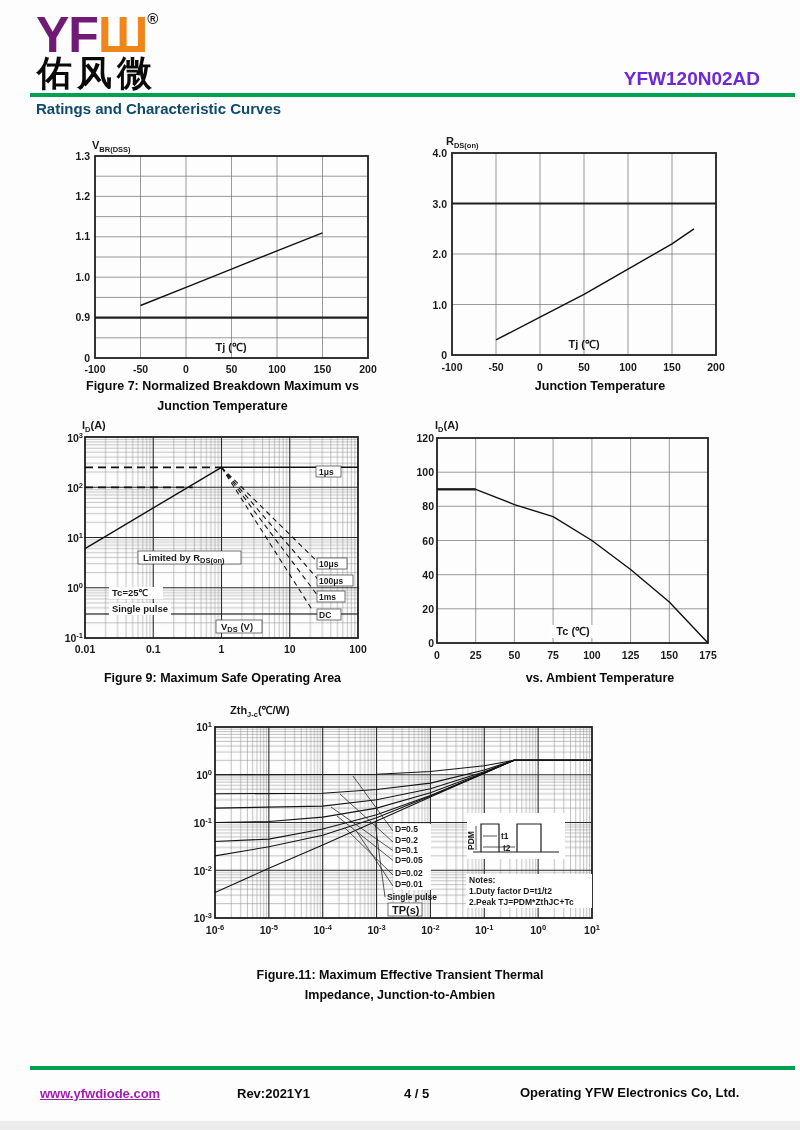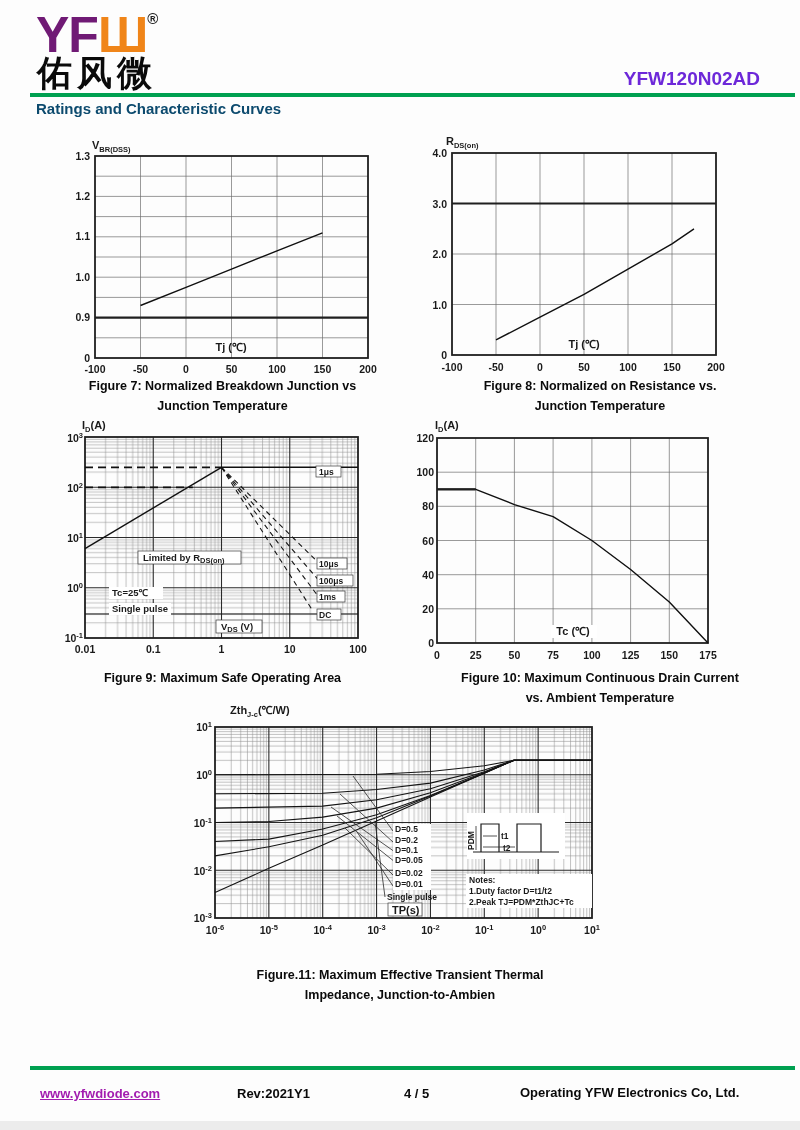--- a/index.html
+++ b/index.html
@@ -73,21 +73,21 @@
     <text class="tick" x="40" y="235" text-anchor="middle">-100</text>
     <text class="tick" x="85.5" y="235" text-anchor="middle">-50</text>
     <text class="tick" x="131" y="235" text-anchor="middle">0</text>
     <text class="tick" x="176.5" y="235" text-anchor="middle">50</text>
     <text class="tick" x="222" y="235" text-anchor="middle">100</text>
     <text class="tick" x="267.5" y="235" text-anchor="middle">150</text>
     <text class="tick" x="313" y="235" text-anchor="middle">200</text>
     <text class="axis-label" x="176" y="213" text-anchor="middle">Tj (℃)</text>
   </svg>
   <div class="abs caption" style="left:50px;top:376px;width:345px;">
-    <div>Figure 7: Normalized Breakdown Junction vs</div>
+    <div>Figure 7: Normalized Breakdown Maximum vs</div>
     <div>Junction Temperature</div>
   </div>
 
   <svg class="abs" style="left:420px;top:134px;" width="360" height="250" viewBox="0 0 360 250">
     <g>
       <path class="grid" d="M76,19V221M120,19V221M164,19V221M208,19V221M252,19V221"></path>
       <path class="grid" d="M32,120H296M32,170.5H296"></path>
       <line class="thick-line" x1="32" y1="69.5" x2="296" y2="69.5"></line>
       <rect class="border" x="32" y="19" width="264" height="202"></rect>
     </g>
@@ -101,21 +101,20 @@
     <text class="tick" x="32" y="237" text-anchor="middle">-100</text>
     <text class="tick" x="76" y="237" text-anchor="middle">-50</text>
     <text class="tick" x="120" y="237" text-anchor="middle">0</text>
     <text class="tick" x="164" y="237" text-anchor="middle">50</text>
     <text class="tick" x="208" y="237" text-anchor="middle">100</text>
     <text class="tick" x="252" y="237" text-anchor="middle">150</text>
     <text class="tick" x="296" y="237" text-anchor="middle">200</text>
     <text class="axis-label" x="164" y="214" text-anchor="middle">Tj (℃)</text>
   </svg>
   <div class="abs caption" style="left:420px;top:376px;width:360px;">
-    <div>Figure 8: Normalized on Resistance vs.</div>
     <div>Junction Temperature</div>
   </div>
 
   <svg class="abs" style="left:70px;top:420px;" width="345" height="252" viewBox="0 0 345 252">
     <defs>
       <pattern id="gx9" width="68.25" height="201" patternUnits="userSpaceOnUse" patternTransform="translate(15,17)">
         <path class="grid-log" d="M20.55,0V201M32.56,0V201M41.09,0V201M47.71,0V201M53.1,0V201M57.67,0V201M61.63,0V201M65.12,0V201"></path>
       </pattern>
       <pattern id="gy9" width="273" height="50.25" patternUnits="userSpaceOnUse" patternTransform="translate(15,17)">
         <path class="grid-log" d="M0,2.31H273M0,4.87H273M0,7.79H273M0,11.16H273M0,15.13H273M0,20H273M0,26.28H273M0,35.12H273"></path>
@@ -192,21 +191,20 @@
     <text class="tick" x="89.4" y="241" text-anchor="middle">50</text>
     <text class="tick" x="128.1" y="241" text-anchor="middle">75</text>
     <text class="tick" x="166.9" y="241" text-anchor="middle">100</text>
     <text class="tick" x="205.6" y="241" text-anchor="middle">125</text>
     <text class="tick" x="244.3" y="241" text-anchor="middle">150</text>
     <text class="tick" x="283" y="241" text-anchor="middle">175</text>
     <rect class="white-back" x="126" y="207" width="46" height="13"></rect>
     <text class="axis-label" x="148" y="217" text-anchor="middle">Tc (℃)</text>
   </svg>
   <div class="abs caption" style="left:420px;top:668px;width:360px;">
-    <div>Figure 10: Maximum Continuous Drain Current</div>
     <div>vs. Ambient Temperature</div>
   </div>
 
   <svg class="abs" style="left:185px;top:700px;" width="432" height="248" viewBox="0 0 432 248">
     <defs>
       <pattern id="gx11" width="53.857" height="191" patternUnits="userSpaceOnUse" patternTransform="translate(30,27)">
         <path class="grid-log" d="M16.21,0V191M25.69,0V191M32.42,0V191M37.63,0V191M41.89,0V191M45.49,0V191M48.63,0V191M51.41,0V191"></path>
       </pattern>
       <pattern id="gy11" width="377" height="47.75" patternUnits="userSpaceOnUse" patternTransform="translate(30,27)">
         <path class="grid-log" d="M0,2.2H377M0,4.63H377M0,7.4H377M0,10.6H377M0,14.37H377M0,19H377M0,24.97H377M0,33.38H377"></path>

